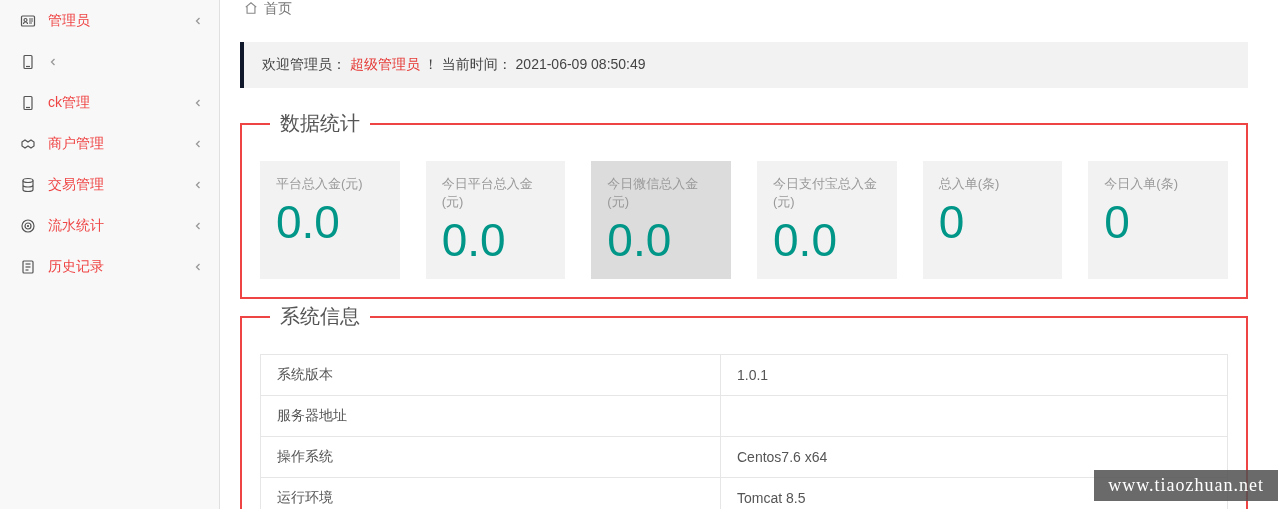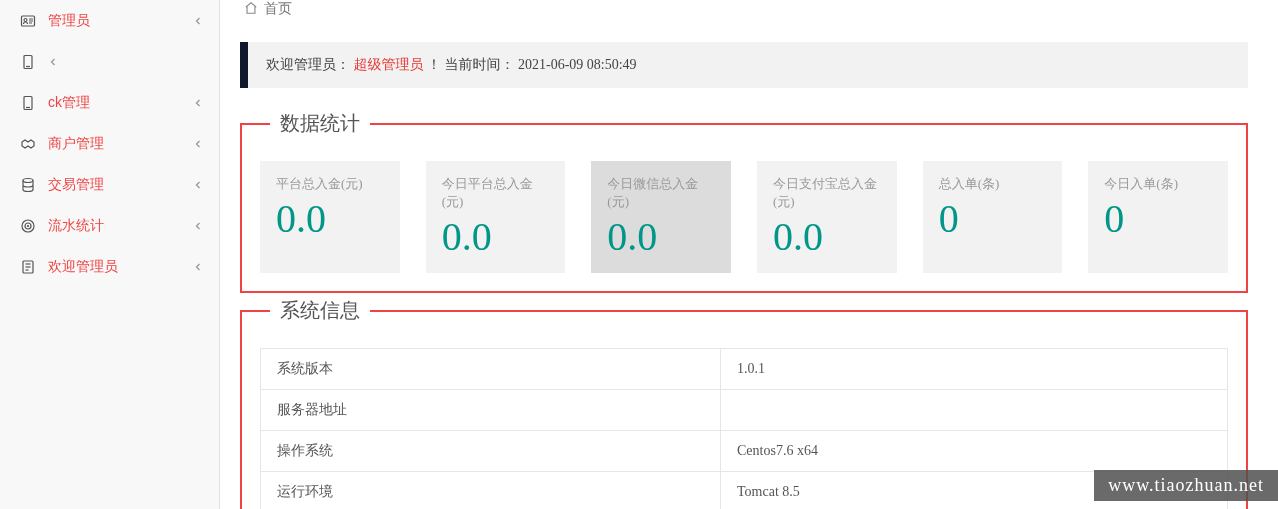--- a/index.html
+++ b/index.html
@@ -45,21 +45,20 @@
       width: 10px;
       height: 10px;
       display: inline-block;
     }
     .main {
       position: absolute;
       left: 220px;
       top: 0;
       right: 10px;
       height: 100%;
-      font-family: Liberation Serif, serif;
     }
     .breadcrumb-bar {
       height: 22px;
       padding: 0 24px 6px 24px;
       display: flex;
       align-items: flex-start;
       color: #777;
       font-size: 14px;
     }
     .breadcrumb-home-icon {
@@ -67,21 +66,21 @@
       height: 14px;
       margin-right: 6px;
       margin-top: 1px;
       display: inline-flex;
     }
     .content {
       padding: 20px 20px 0 20px;
     }
     .welcome-bar {
       background: #f2f2f2;
-      border-left: 8px solid #0f172a;
+      border-left: 4px solid #0f172a;
       padding: 14px 18px;
       font-size: 14px;
       color: #444;
       margin-bottom: 22px;
     }
     .welcome-bar .admin-name { color: #e53935; }
     fieldset.panel {
       border: 2px solid #ef4444;
       padding: 18px 18px 18px 18px;
       margin-bottom: 4px;
@@ -104,21 +103,21 @@
       padding: 14px 16px 16px 16px;
       min-width: 0;
     }
     .stat-card.active { background: #dcdcdc; }
     .stat-label {
       font-size: 13px;
       color: #999;
       margin-bottom: 6px;
     }
     .stat-value {
-      font-size: 40px;
+      font-size: 46px;
       color: #009688;
       font-weight: 300;
       line-height: 1;
     }
     .info-table {
       width: 100%;
       border-collapse: collapse;
       margin-top: 6px;
     }
     .info-table td {
@@ -233,21 +232,21 @@
     </div>
     <div class="sidebar-item">
       <span class="sidebar-icon">
         <svg width="16" height="16" viewBox="0 0 16 16" fill="none" stroke="#555" stroke-width="1.2">
           <rect x="3" y="2" width="10" height="12" rx="1"></rect>
           <line x1="5.5" y1="5" x2="10.5" y2="5"></line>
           <line x1="5.5" y1="8" x2="10.5" y2="8"></line>
           <line x1="5.5" y1="11" x2="8.5" y2="11"></line>
         </svg>
       </span>
-      <span class="sidebar-label">欢迎管理员</span>
+      <span class="sidebar-label">历史记录</span>
       <span class="chevron">
         <svg width="10" height="10" viewBox="0 0 10 10" fill="none" stroke="#999" stroke-width="1.3">
           <path d="M6.5 2 L3.5 5 L6.5 8"></path>
         </svg>
       </span>
     </div>
   </div>
 
 <div class="main">
   <div class="breadcrumb-bar">

